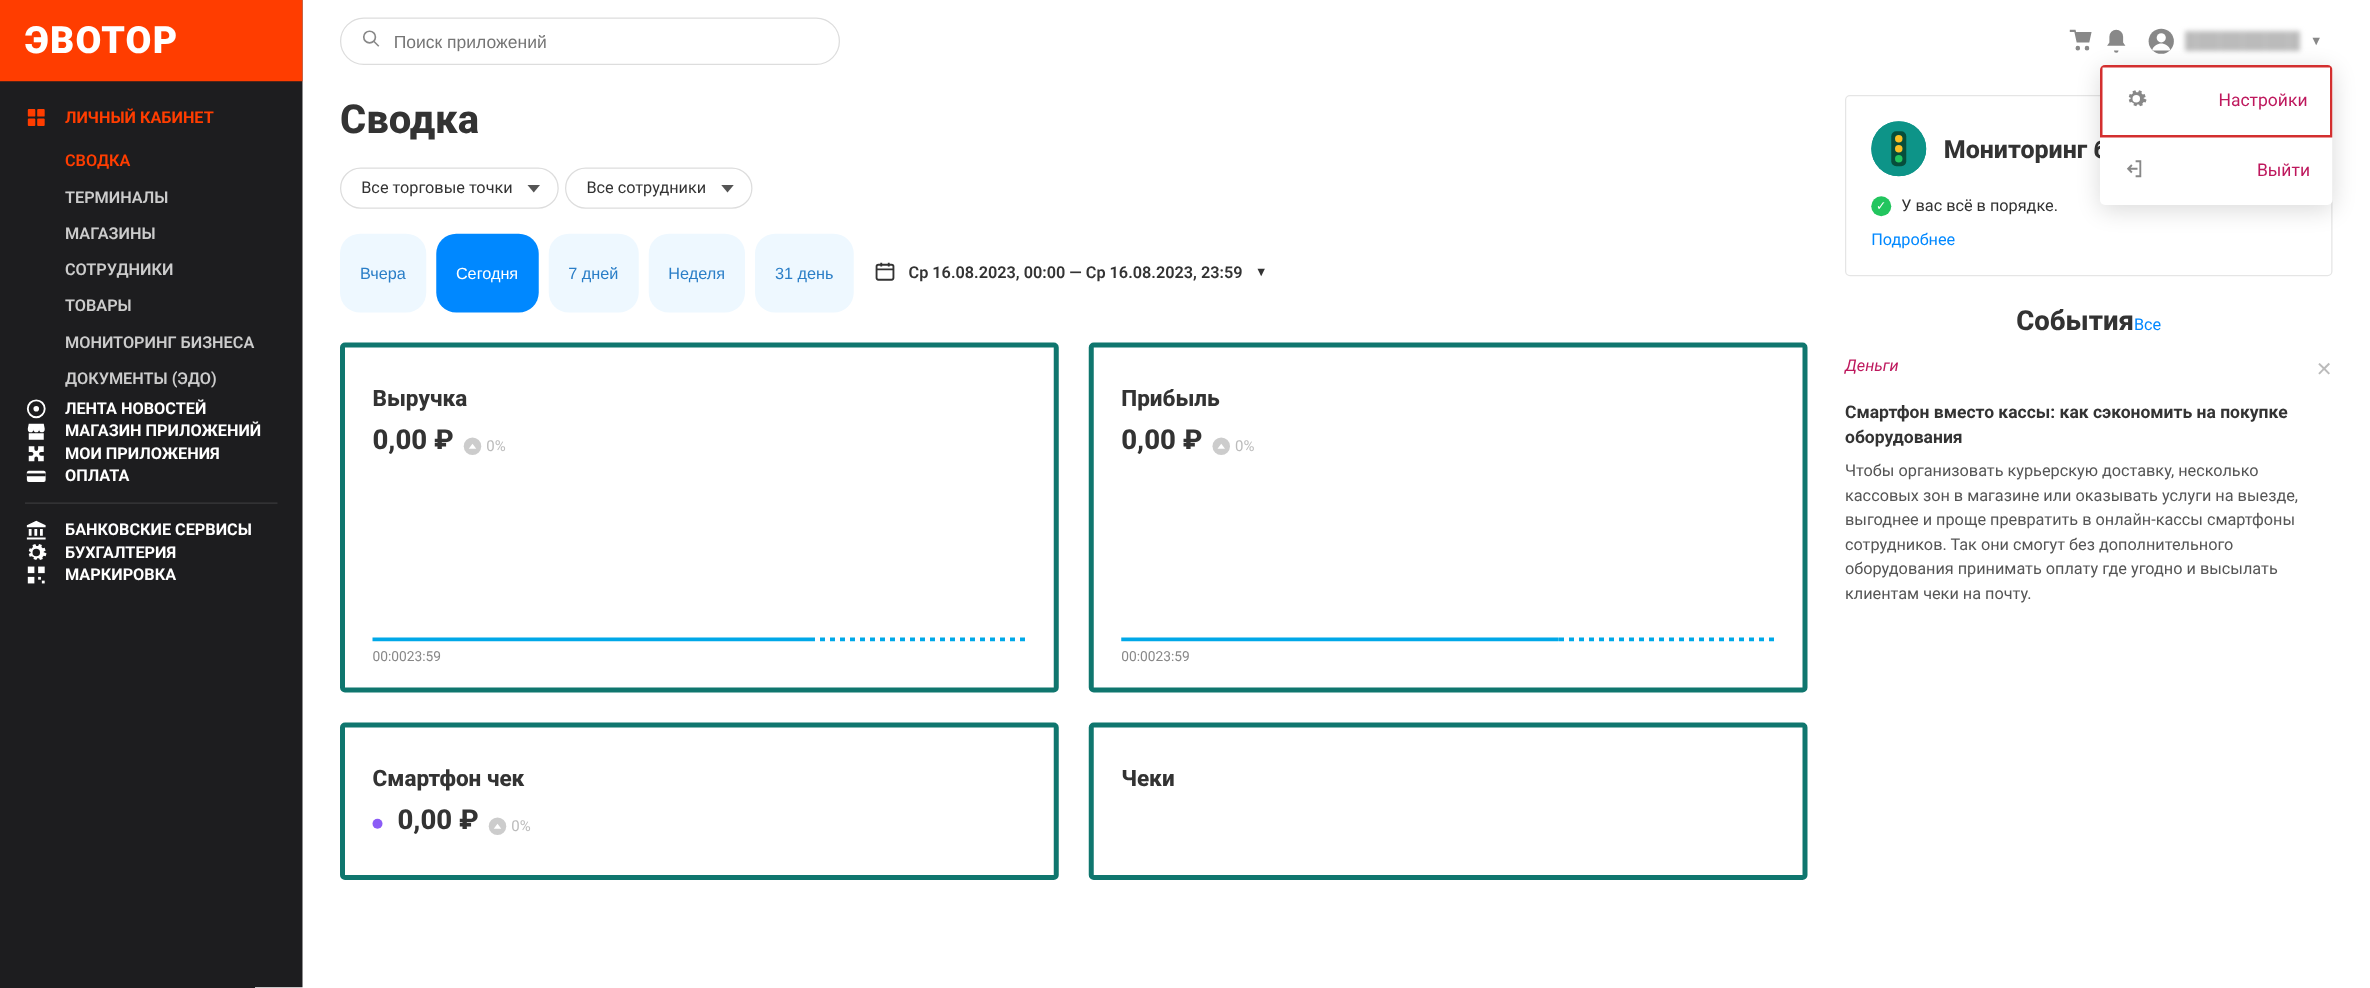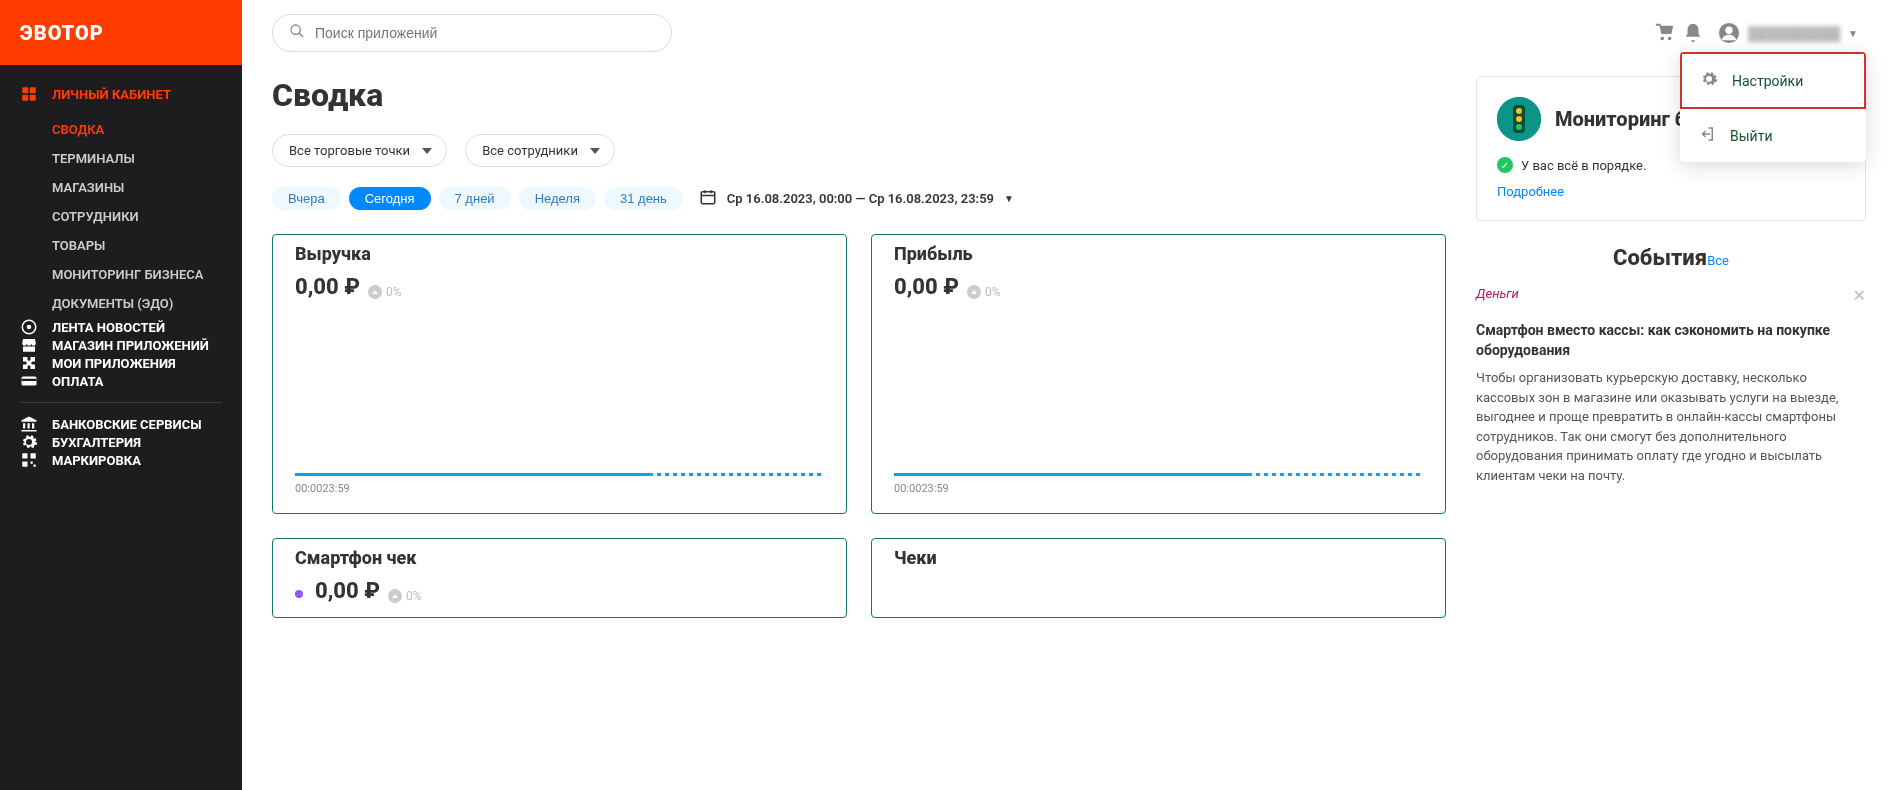--- a/index.html
+++ b/index.html
@@ -2,64 +2,64 @@
 <html><head>
 <meta charset="utf-8">
 <style>
 * { margin: 0; padding: 0; box-sizing: border-box; }
 body { font-family: -apple-system, BlinkMacSystemFont, "Segoe UI", Roboto, Arial, sans-serif; background: #fff; color: #333; }
 
 .app { display: flex; min-height: 790px; }
 
 
 .sidebar { width: 242px; background: #1d1d1f; color: #fff; flex-shrink: 0; }
-.logo { background: #ff3d00; height: 65px; display: flex; align-items: center; padding: 0 20px; font-size: 20px; font-weight: 900; letter-spacing: 1px; }
+.logo { background: #ff3d00; height: 65px; display: flex; align-items: center; padding: 0 20px; font-size: 30px; font-weight: 900; letter-spacing: 1px; }
 .sidebar-item { display: flex; align-items: center; gap: 14px; padding: 0 20px; font-size: 13px; font-weight: 700; cursor: pointer; color: #fff; }
 .sidebar-item.primary { color: #ff3d00; padding-top: 20px; padding-bottom: 12px; }
 .sidebar-sub { padding: 7px 20px 7px 52px; font-size: 13px; font-weight: 600; color: #ccc; cursor: pointer; }
 .sidebar-sub.active { color: #ff3d00; }
 .sidebar-divider { border: none; border-top: 1px solid #3a3a3c; margin: 12px 20px; }
 .sidebar-icon { width: 18px; height: 18px; display: inline-flex; align-items: center; justify-content: center; }
 
 
 .main { flex: 1; display: flex; flex-direction: column; position: relative; }
 .topbar { display: flex; align-items: center; padding: 14px 30px; gap: 6px; }
 .search-box { flex: 0 0 400px; display: flex; align-items: center; border: 1px solid #ddd; border-radius: 24px; padding: 8px 16px; gap: 10px; }
 .search-box input { border: none; outline: none; font-size: 14px; flex: 1; }
 .topbar-spacer { flex: 1; }
 .topbar-icon { width: 22px; height: 22px; color: #888; cursor: pointer; }
 .user-chip { display: flex; align-items: center; gap: 8px; color: #888; cursor: pointer; padding: 4px 8px; }
 .user-chip .name { color: #bbb; filter: blur(2px); font-size: 13px; }
 
 
 .user-menu { position: absolute; right: 30px; top: 52px; width: 186px; background: #fff; border-radius: 4px; box-shadow: 0 4px 20px rgba(0,0,0,0.15); z-index: 100; overflow: hidden; }
-.user-menu-item { display: flex; align-items: center; gap: 14px; padding: 16px 18px; font-size: 14px; cursor: pointer; color: #14532d; }
+.user-menu-item { display: flex; align-items: center; gap: 14px; padding: 16px 18px; font-size: 14px; cursor: pointer; color: #be185d; justify-content: space-between; }
 .user-menu-item.highlighted { border: 2px solid #d32f2f; }
 
 
 .content { padding: 10px 30px 30px; display: flex; gap: 30px; }
 .content-main { flex: 1; min-width: 0; }
 .content-side { width: 390px; flex-shrink: 0; }
 
 h1 { font-size: 32px; font-weight: 800; margin-bottom: 20px; }
 
 
-.filters { display: flex; gap: 18px; margin-bottom: 20px; }
+.filters { display: flex; gap: 5px; margin-bottom: 20px; }
 .select { border: 1px solid #ddd; border-radius: 20px; padding: 8px 36px 8px 16px; font-size: 13px; background: #fff; position: relative; cursor: pointer; }
 .select::after { content: ""; position: absolute; right: 14px; top: 50%; width: 0; height: 0; border-left: 5px solid transparent; border-right: 5px solid transparent; border-top: 6px solid #555; transform: translateY(-50%); }
 
 
 .period-row { display: flex; align-items: center; gap: 8px; margin-bottom: 24px; flex-wrap: wrap; }
-.chip { padding: 4px 16px; border-radius: 16px; font-size: 13px; cursor: pointer; background: #eef8ff; color: #2a7ec7; border: none; }
+.chip { padding: 24px 16px; border-radius: 16px; font-size: 13px; cursor: pointer; background: #eef8ff; color: #2a7ec7; border: none; }
 .chip.active { background: #0088ff; color: #fff; }
 .date-range { display: flex; align-items: center; gap: 10px; font-size: 13px; font-weight: 600; color: #333; margin-left: 8px; cursor: pointer; }
 
 
 .cards-row { display: flex; gap: 24px; margin-bottom: 24px; }
-.card { flex: 1; border: 1px solid #0f766e; border-radius: 4px; padding: 8px 22px; position: relative; min-height: 280px; }
+.card { flex: 1; border: 4px solid #0f766e; border-radius: 4px; padding: 31px 22px; position: relative; min-height: 280px; }
 .card.small { min-height: 80px; }
 .card-title { font-size: 18px; font-weight: 800; margin-bottom: 10px; }
 .card-value-row { display: flex; align-items: baseline; gap: 8px; }
 .card-value { font-size: 22px; font-weight: 800; }
 .card-delta { display: inline-flex; align-items: center; gap: 4px; font-size: 12px; color: #bbb; }
 .dot-badge { width: 14px; height: 14px; border-radius: 50%; background: #ccc; display: inline-flex; align-items: center; justify-content: center; }
 .dot-badge::before { content: ""; width: 0; height: 0; border-left: 3px solid transparent; border-right: 3px solid transparent; border-bottom: 4px solid #fff; }
 .chart-area { position: absolute; bottom: 18px; left: 22px; right: 22px; }
 .chart-track { display: flex; height: 3px; margin-bottom: 6px; }
 .chart-track .solid { width: 67%; height: 3px; background: #00a8e8; }

